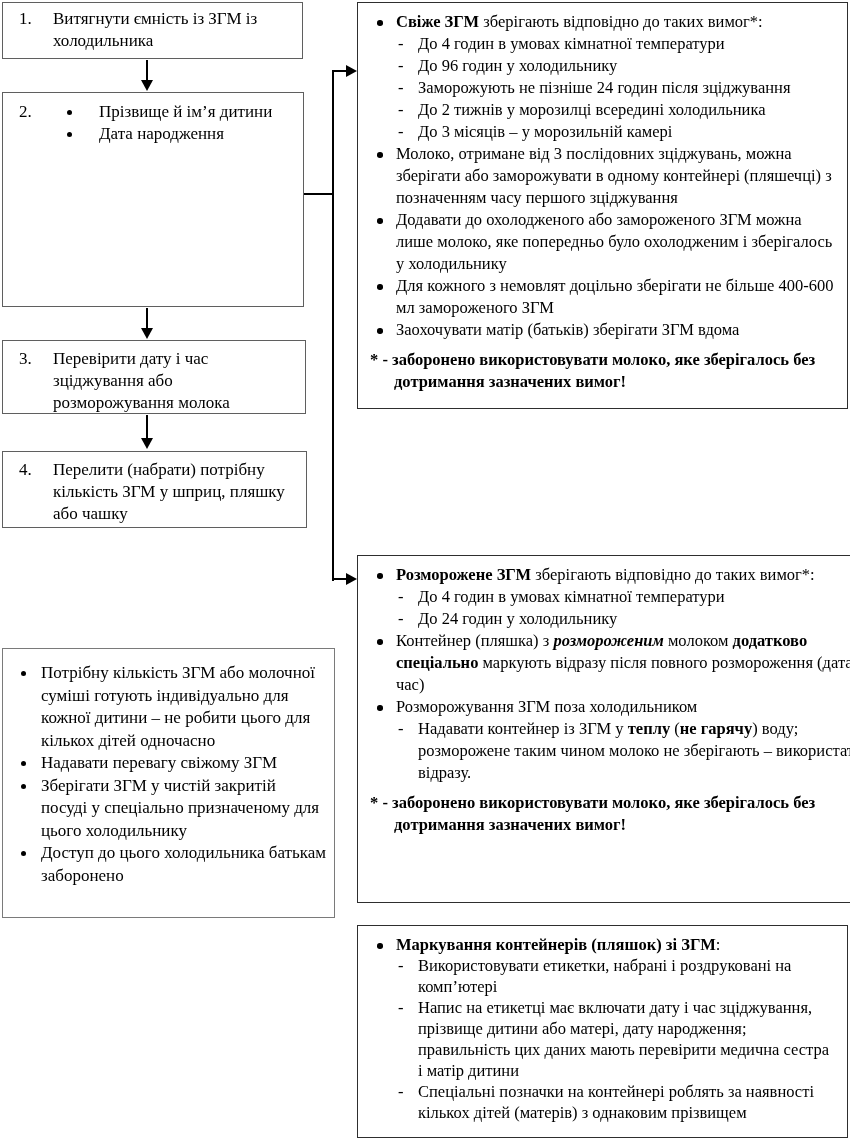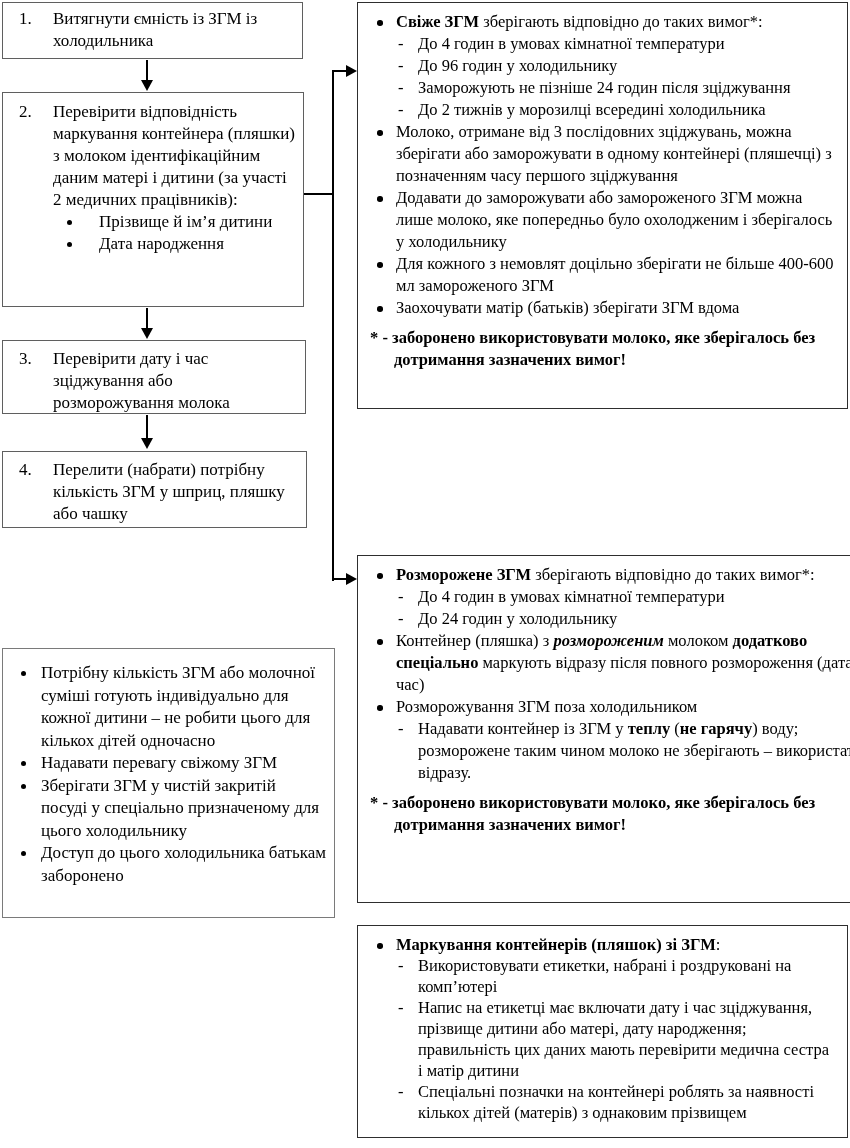--- a/index.html
+++ b/index.html
@@ -54,21 +54,20 @@
     <span class="num">1.</span>
     <div class="txt">Витягнути ємність із ЗГМ із холодильника</div>
   </div>
 
   <div class="vline" style="left:146px; top:60px; width:2px; height:21px;"></div>
   <div class="head-down" style="left:141px; top:80px;"></div>
 
   <div class="box lbox step" style="left:2px; top:92px; width:302px; height:215px; padding-top:8px;">
     <span class="num">2.</span>
     <div class="txt">
-      <div>Перевірити відповідність маркування контейнера (пляшки) з молоком ідентифікаційним даним матері і дитини (за участі 2 медичних працівників):</div>
       <ul class="b2list">
         <li>Прізвище й ім’я дитини</li>
         <li>Дата народження</li>
       </ul>
     </div>
   </div>
 
   <div class="vline" style="left:146px; top:308px; width:2px; height:21px;"></div>
   <div class="head-down" style="left:141px; top:328px;"></div>
 
@@ -103,24 +102,25 @@
 
   <div class="box rbox" style="left:357px; top:2px; width:491px; height:407px;">
     <ul class="blist">
       <li>
         <span><span style="font-weight: 700;">Свіже ЗГМ</span><span> зберігають відповідно до таких вимог*:</span></span>
         <ul class="dlist">
           <li>До 4 годин в умовах кімнатної температури</li>
           <li>До 96 годин у холодильнику</li>
           <li>Заморожують не пізніше 24 годин після зціджування</li>
           <li>До 2 тижнів у морозилці всередині холодильника</li>
+          <li>До 3 місяців – у морозильній камері</li>
         </ul>
       </li>
       <li>Молоко, отримане від 3 послідовних зціджувань, можна зберігати або заморожувати в одному контейнері (пляшечці) з позначенням часу першого зціджування</li>
-      <li>Додавати до заморожувати або замороженого ЗГМ можна лише молоко, яке попередньо було охолодженим і зберігалось у холодильнику</li>
+      <li>Додавати до охолодженого або замороженого ЗГМ можна лише молоко, яке попередньо було охолодженим і зберігалось у холодильнику</li>
       <li>Для кожного з немовлят доцільно зберігати не більше 400-600 мл замороженого ЗГМ</li>
       <li>Заохочувати матір (батьків) зберігати ЗГМ вдома</li>
     </ul>
     <div class="footnote">* - заборонено використовувати молоко, яке зберігалось без дотримання зазначених вимог!</div>
   </div>
 
   <div class="box rbox" style="left:357px; top:555px; width:545px; height:348px;">
     <ul class="blist">
       <li>
         <span><span style="font-weight: 700;">Розморожене ЗГМ</span><span> зберігають відповідно до таких вимог*:</span></span>

